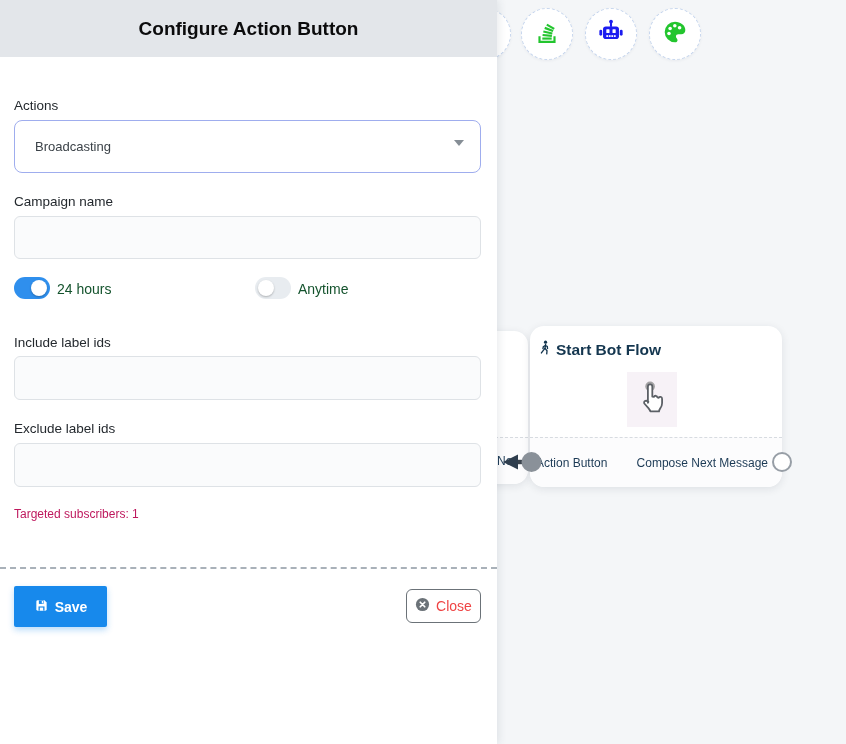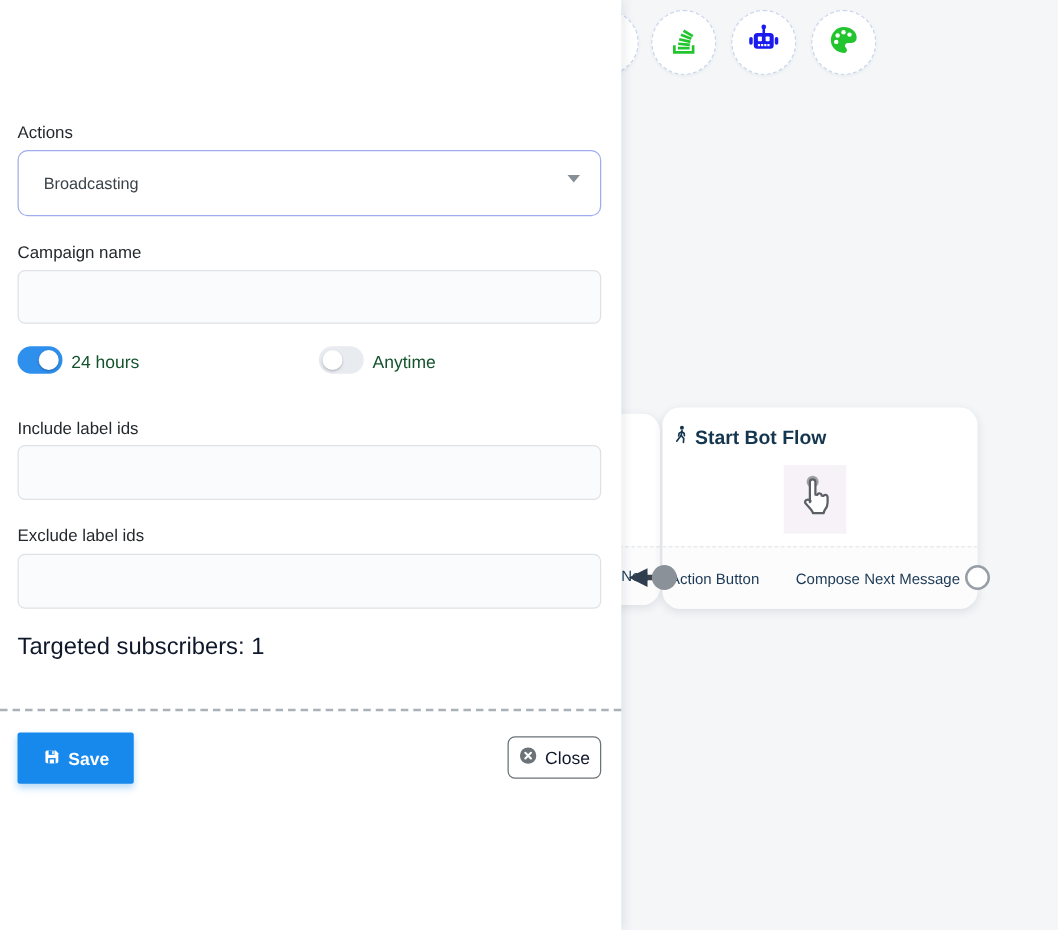--- a/index.html
+++ b/index.html
@@ -104,39 +104,39 @@
     background:#fff; box-shadow:0 1px 2px rgba(0,0,0,.25);
   }
   .switch[data-state="on"]  { background:#2f8fed; }
   .switch[data-state="on"] .knob  { right:3px; }
   .switch[data-state="off"] { background:#e8ecf0; }
   .switch[data-state="off"] .knob { left:3px; }
   .sw-1 { left:14px; }  .sw-2 { left:255px; }
   .switch-label { position:absolute; top:281px; font-size:14px; color:#14532d; }
   .swl-1 { left:57px; } .swl-2 { left:298px; }
 
-  .targeted { position:absolute; left:14px; top:507px; font-size:19px; color:#0f172a; }
+  .targeted { position:absolute; left:14px; top:507px; font-size:12px; color:#be185d; }
 
   .footer-divider {
     position:absolute; left:0; top:567px; width:497px;
     border-top:2px dashed #a9b1b9;
   }
   .save-btn {
     position:absolute; left:14px; top:586px; width:93px; height:41px;
     background:#1789ec; border:none; border-radius:2px; cursor:pointer;
     display:flex; align-items:center; justify-content:center; gap:6px;
     color:#fff; font-size:14px; font-weight:bold;
     font-family:"Liberation Sans", sans-serif;
     box-shadow:0 3px 6px rgba(23,137,236,.30);
   }
   .close-btn {
     position:absolute; left:406px; top:589px; width:75px; height:34px;
     background:#fff; border:1px solid #6b7278; border-radius:6px; cursor:pointer;
     display:flex; align-items:center; justify-content:center; gap:6px;
-    color:#0f172a; font-size:14px; font-family:"Liberation Sans", sans-serif;
+    color:#ef4444; font-size:14px; font-family:"Liberation Sans", sans-serif;
   }
 </style>
 </head>
 <body>
 
 <div class="canvas">
 
   <div class="toolbar-btn tb-1"></div>
 
   <div class="toolbar-btn tb-2">
@@ -226,20 +226,23 @@
     <rect x="16" y="11.8" width="16" height="4.4" fill="#3a434d"></rect>
     <polygon points="5,14 20,6.5 20,21.5" fill="#2f3e4e"></polygon>
     <circle cx="33.5" cy="14" r="10" fill="#8a9199"></circle>
   </svg>
 
   <div class="handle-open" data-state="open"></div>
 </div>
 
 <div class="panel">
 
+  <div class="panel-header">
+    <span>Configure Action Button</span>
+  </div>
 
   <div class="field-label lab-actions">Actions</div>
 
   <div class="select-box">
     <span class="sel-text">Broadcasting</span>
     <span class="caret"></span>
   </div>
 
   <div class="field-label lab-campaign">Campaign name</div>
   <input class="text-input inp-campaign" type="text" value="" style="">

